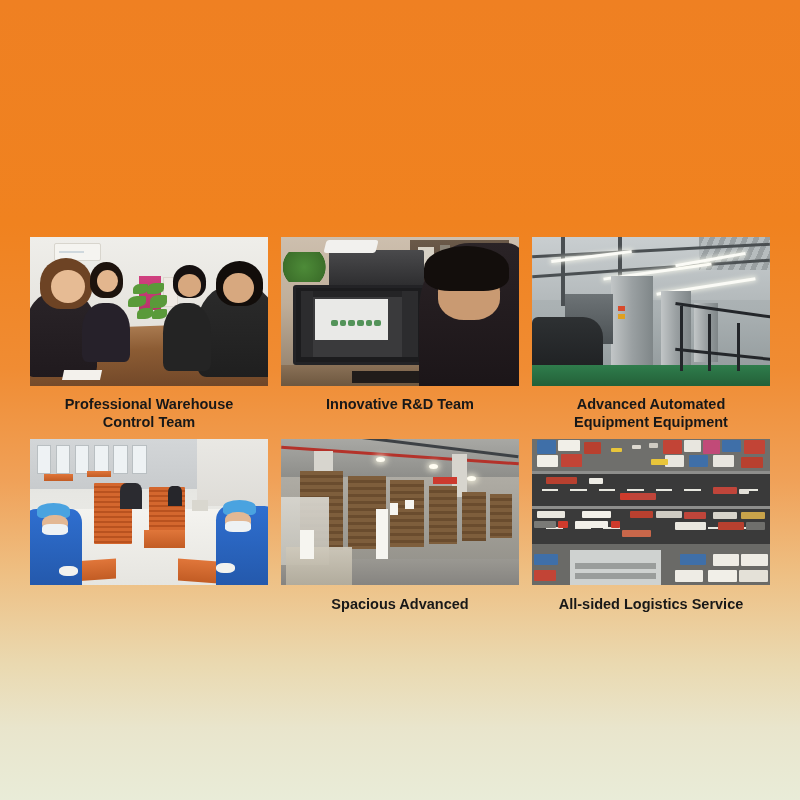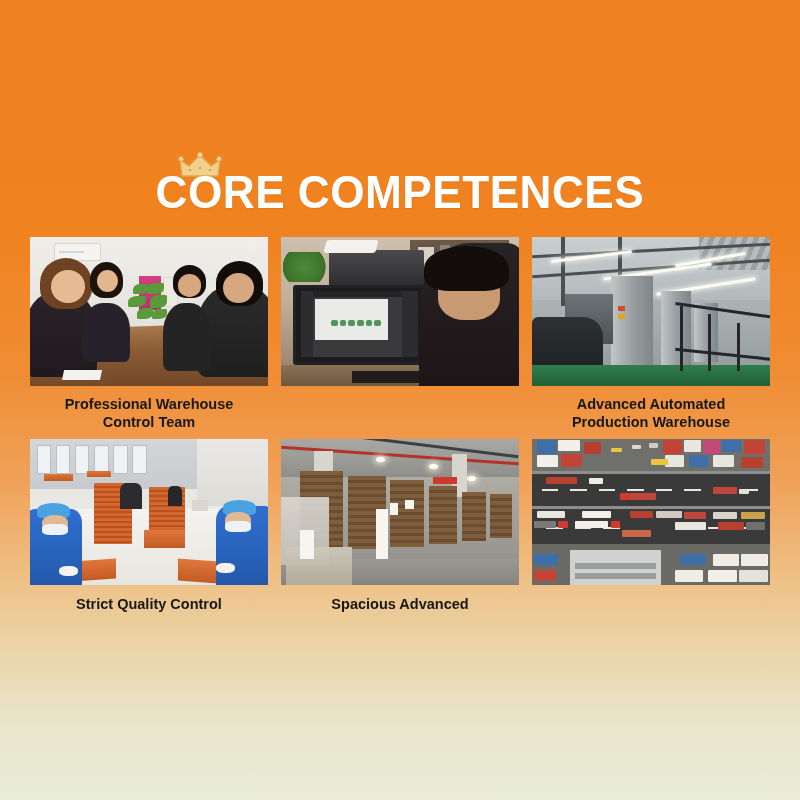--- a/index.html
+++ b/index.html
@@ -210,32 +210,20 @@
   .p6 .truck { position:absolute; border-radius:1px; }
   .p6 .lotA { position:absolute; left:0; top:0; width:100%; height:22%; background:#6f6f6c; }
   .p6 .lotB { position:absolute; left:0; bottom:0; width:100%; height:28%; background:#6a6a67; }
   .p6 .bldg { position:absolute; background:#cfd2d0; }
 </style>
 </head>
 <body>
 
 <div class="poster">
 
-  <div class="title-block">
-    <svg class="crown-icon" viewBox="0 0 44 28">
-      <path d="M4 24 L2 8 L11 14 L22 3 L33 14 L42 8 L40 24 Z" fill="#f0d08a" stroke="#d8a94e" stroke-width="1.4" stroke-linejoin="round"></path>
-      <circle cx="3" cy="7" r="2.4" fill="#f3dca6" stroke="#d8a94e" stroke-width="1"></circle>
-      <circle cx="22" cy="3" r="2.6" fill="#f3dca6" stroke="#d8a94e" stroke-width="1"></circle>
-      <circle cx="41" cy="7" r="2.4" fill="#f3dca6" stroke="#d8a94e" stroke-width="1"></circle>
-      <circle cx="12" cy="18" r="1.1" fill="#c99b3e"></circle>
-      <circle cx="22" cy="16" r="1.1" fill="#c99b3e"></circle>
-      <circle cx="32" cy="18" r="1.1" fill="#c99b3e"></circle>
-    </svg>
-    <h1 class="poster-title">CORE COMPETENCES</h1>
-  </div>
 
   <div class="grid">
 
     <div class="cell">
       <div class="photo p1">
         <div class="wall"></div>
         <div class="ac"></div>
         <div class="poster-s"></div>
         <div class="poster-s2"></div>
         <div class="plant">
@@ -299,20 +287,23 @@
             </div>
           </div>
         </div>
         <div class="stand"></div>
         <div class="desk"></div>
         <div class="kbd"></div>
         <div class="person"></div>
         <div class="face"></div>
         <div class="hair2"></div>
       </div>
+      <div class="caption">
+        <span>Innovative R&amp;D Team</span>
+      </div>
     </div>
 
     <div class="cell">
       <div class="photo p3">
         <div class="ceiling"></div>
         <div class="duct"></div>
         <div class="beam" style="left:0;top:8%;width:100%;height:3px;transform:rotate(-3deg);"></div>
         <div class="beam" style="left:0;top:20%;width:100%;height:3px;transform:rotate(-4deg);"></div>
         <div class="beam" style="left:12%;top:0;width:4px;height:46%;"></div>
         <div class="beam" style="left:36%;top:0;width:4px;height:40%;"></div>
@@ -329,21 +320,21 @@
         <div class="pressdark"></div>
         <div class="floor"></div>
         <div class="rail" style="left:62%;top:46%;width:3px;height:44%;"></div>
         <div class="rail" style="left:74%;top:52%;width:3px;height:38%;"></div>
         <div class="rail" style="left:86%;top:58%;width:3px;height:32%;"></div>
         <div class="rail" style="left:60%;top:48%;width:42%;height:3px;transform:rotate(8deg);"></div>
         <div class="rail" style="left:60%;top:78%;width:42%;height:3px;transform:rotate(6deg);"></div>
       </div>
       <div class="caption">
         <span>Advanced Automated</span><br>
-        <span>Production Warehouse</span>
+        <span>Equipment Equipment</span>
       </div>
     </div>
 
     <div class="cell row2">
       <div class="photo p4">
         <div class="back"></div>
         <div class="win" style="left:3%;"></div>
         <div class="win" style="left:11%;"></div>
         <div class="win" style="left:19%;"></div>
         <div class="win" style="left:27%;"></div>
@@ -368,23 +359,20 @@
         <div class="glove" style="left:12%;bottom:6%;width:8%;height:7%;"></div>
 
         <div class="worker" style="right:-6%;width:28%;height:54%;border-radius:18% 26% 0 0;"></div>
         <div class="cap" style="right:5%;top:42%;width:14%;height:10%;"></div>
         <div class="faceq" style="right:7%;top:50%;width:11%;height:12%;"></div>
         <div class="mask" style="right:7%;top:56%;width:11%;height:8%;"></div>
         <div class="glove" style="right:14%;bottom:8%;width:8%;height:7%;"></div>
 
         <div class="worker" style="left:38%;bottom:52%;width:9%;height:18%;background:#2b2b30;border-radius:30% 30% 0 0;"></div>
         <div class="worker" style="left:58%;bottom:54%;width:6%;height:14%;background:#26262b;border-radius:30% 30% 0 0;"></div>
-      </div>
-      <div class="caption">
-        <span>Strict Quality Control</span>
       </div>
     </div>
 
     <div class="cell row2">
       <div class="photo p5">
         <div class="roof"></div>
         <div class="pipe" style="left:0;top:10%;width:100%;transform:rotate(4deg);"></div>
         <div class="pipe" style="left:30%;top:4%;width:70%;transform:rotate(7deg);background:#3d4145;"></div>
         <div class="lamp" style="left:62%;top:17%;"></div>
         <div class="lamp" style="left:78%;top:25%;"></div>
@@ -481,16 +469,19 @@
         <div class="bldg" style="left:18%;bottom:11%;width:34%;height:4%;background:#9a9d9b;"></div>
         <div class="ctr" style="left:1%;bottom:14%;width:10%;height:7%;background:#3f6fa8;"></div>
         <div class="ctr" style="left:1%;bottom:3%;width:9%;height:7%;background:#c24436;"></div>
         <div class="ctr" style="left:62%;bottom:14%;width:11%;height:7%;background:#3f6fa8;"></div>
         <div class="ctr" style="left:76%;bottom:13%;width:11%;height:8%;background:#eeece5;"></div>
         <div class="ctr" style="left:88%;bottom:13%;width:11%;height:8%;background:#eeece5;"></div>
         <div class="ctr" style="left:60%;bottom:2%;width:12%;height:8%;background:#eeece5;"></div>
         <div class="ctr" style="left:74%;bottom:2%;width:12%;height:8%;background:#f1efe8;"></div>
         <div class="ctr" style="left:87%;bottom:2%;width:12%;height:8%;background:#e4e1d8;"></div>
       </div>
+      <div class="caption">
+        <span>All-sided Logistics Service</span>
+      </div>
     </div>
 
   </div>
 </div>
 
 </body></html>

